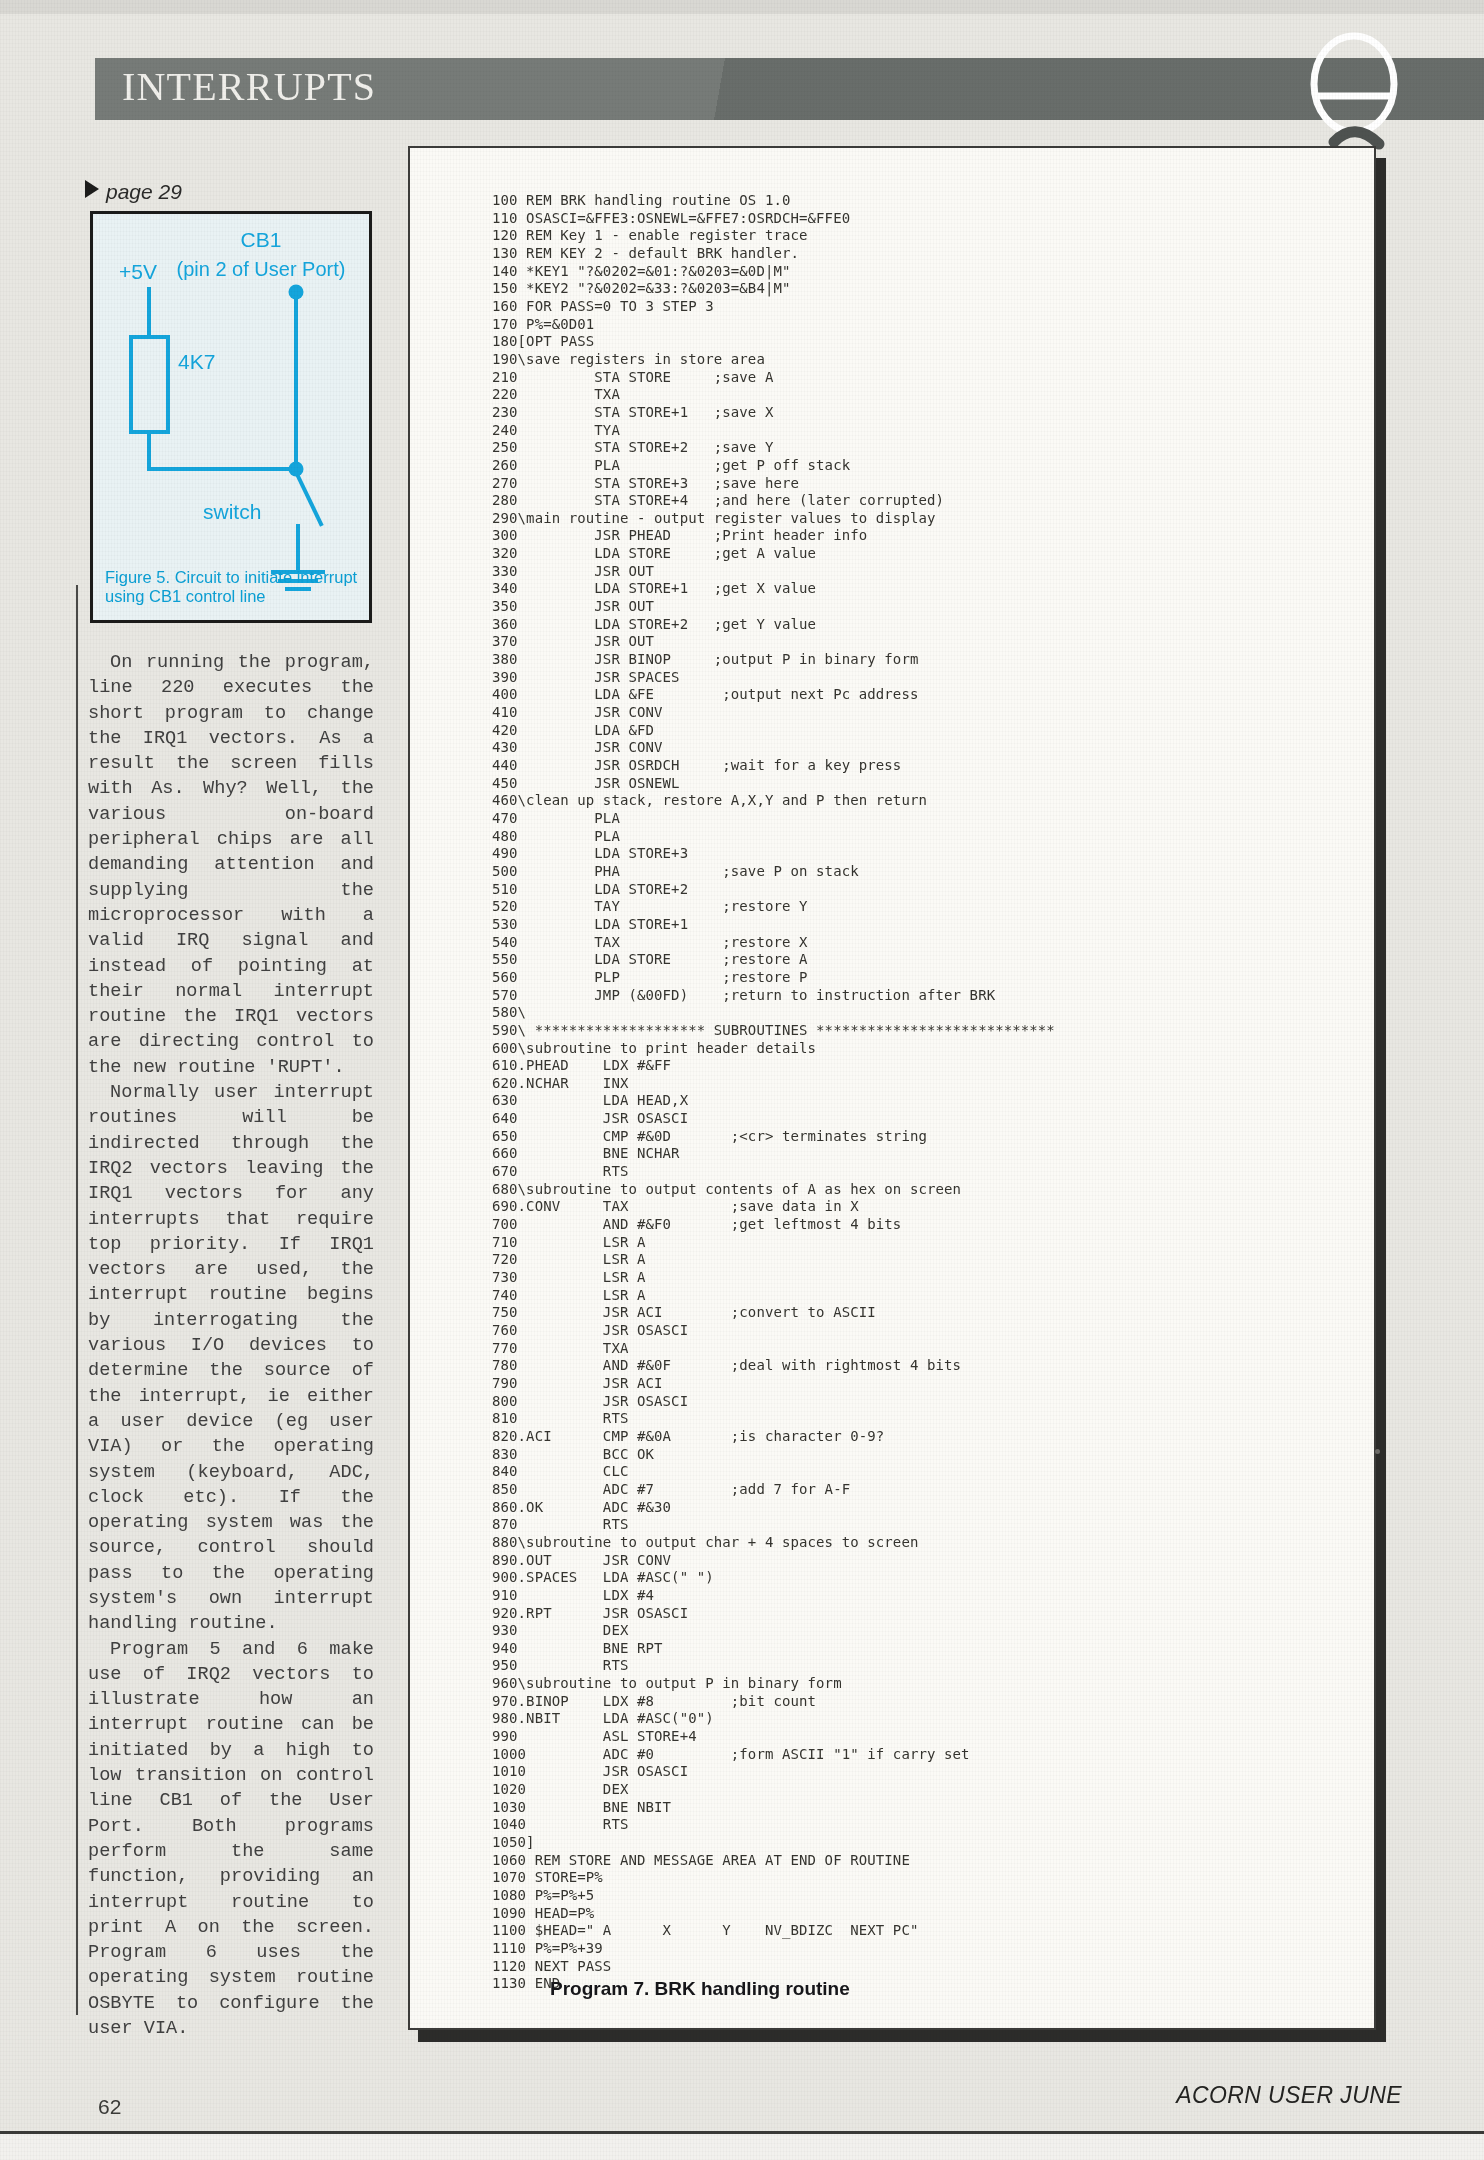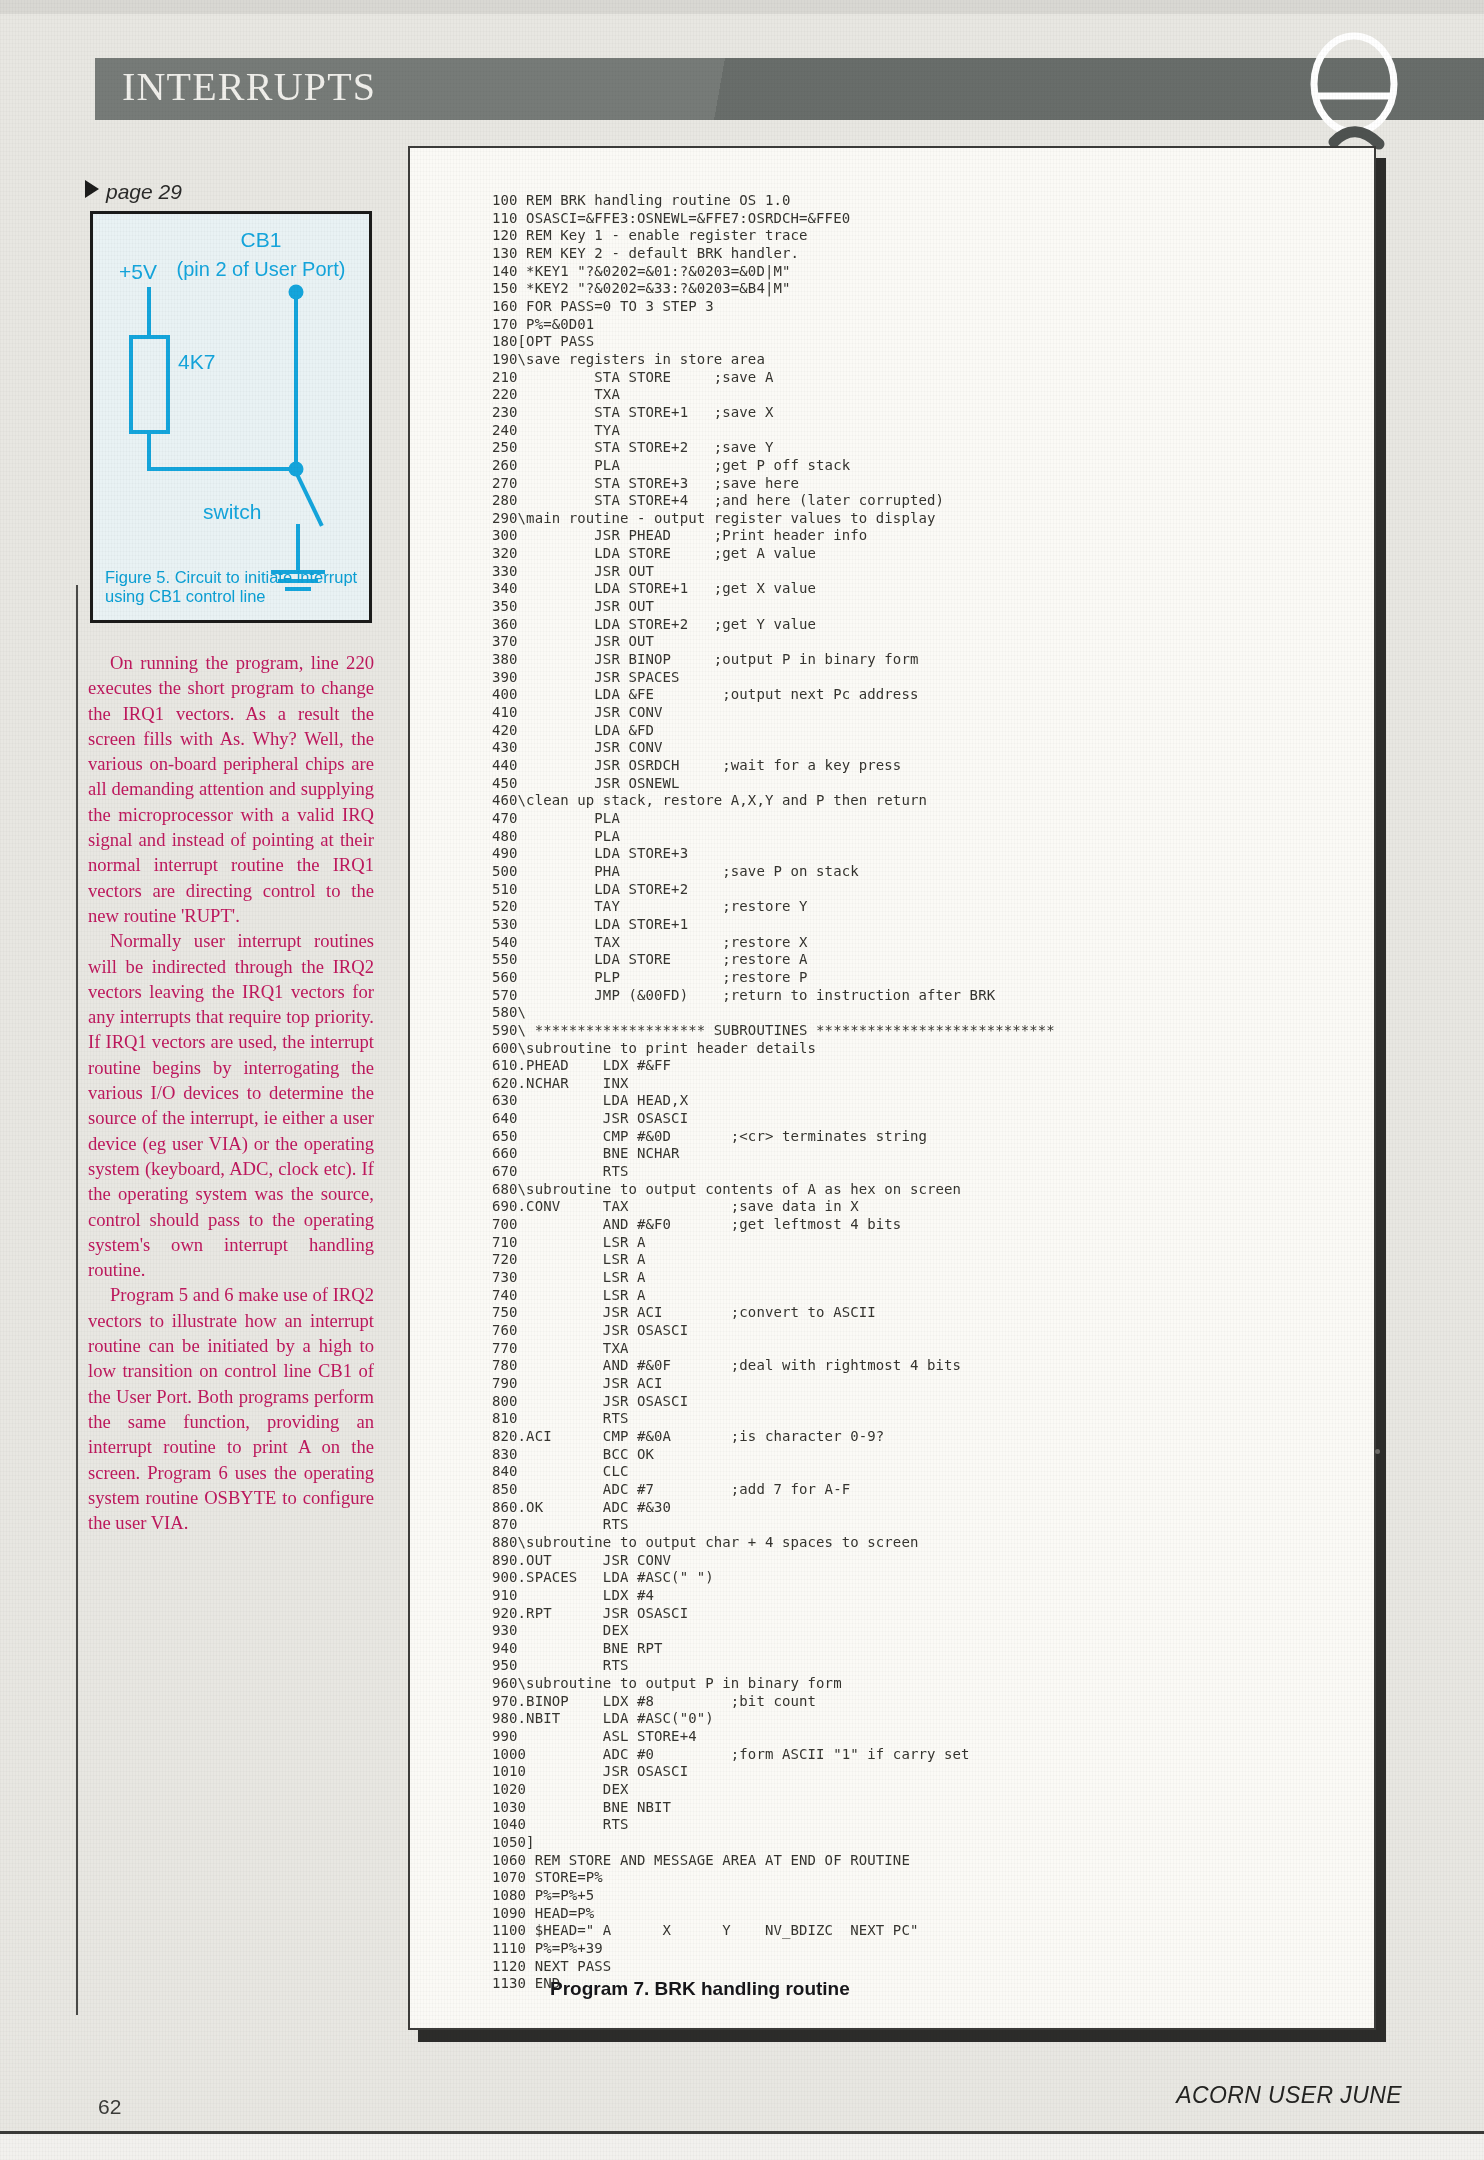--- a/index.html
+++ b/index.html
@@ -110,23 +110,23 @@
     font-family: "Liberation Sans", sans-serif;
   }
   
   .body-col {
     position: absolute;
     left: 88px;
     top: 650px;
     width: 286px;
     font-size: 18.6px;
     line-height: 25.3px;
-    color: #be185d;
+    color: #404040;
     text-align: justify;
-    font-family: Liberation Serif, serif;
+    font-family: Liberation Mono, monospace;
   }
   .body-col p { margin: 0; text-indent: 22px; }
   
   .vrule {
     position: absolute;
     left: 76px; top: 585px;
     width: 2px; height: 1430px;
     background: #4a4a48;
   }
   

